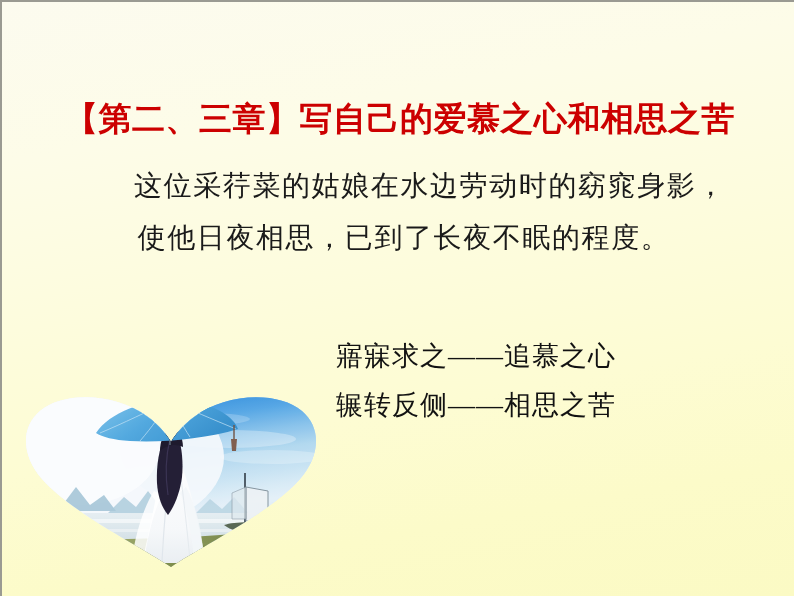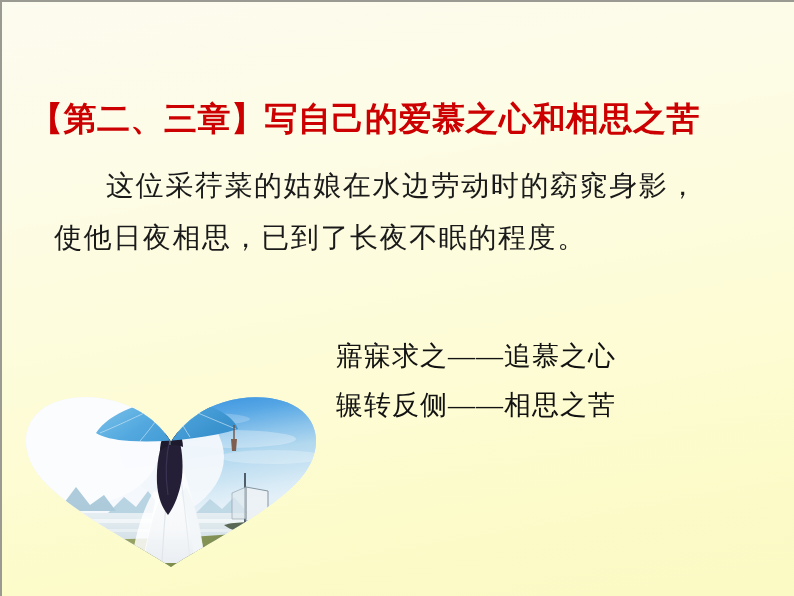--- a/index.html
+++ b/index.html
@@ -17,20 +17,21 @@
                 #fcfbef 0%,
                 #fdfce8 22%,
                 #fdfcdd 45%,
                 #fdfcd3 65%,
                 #fcfbc9 82%,
                 #fbfac4 100%);
     border-top: 2px solid #9a9a92;
     border-left: 2px solid #9a9a92;
     box-sizing: border-box;
     font-family: "Liberation Serif", "DejaVu Serif", serif;
+    text-align: center;
   }
 
   
   #title {
     position: absolute;
     left: 28px;
     top: 76px;
     width: 740px;
     color: #cc0000;
     font-family: "Liberation Serif", "DejaVu Serif", serif;

